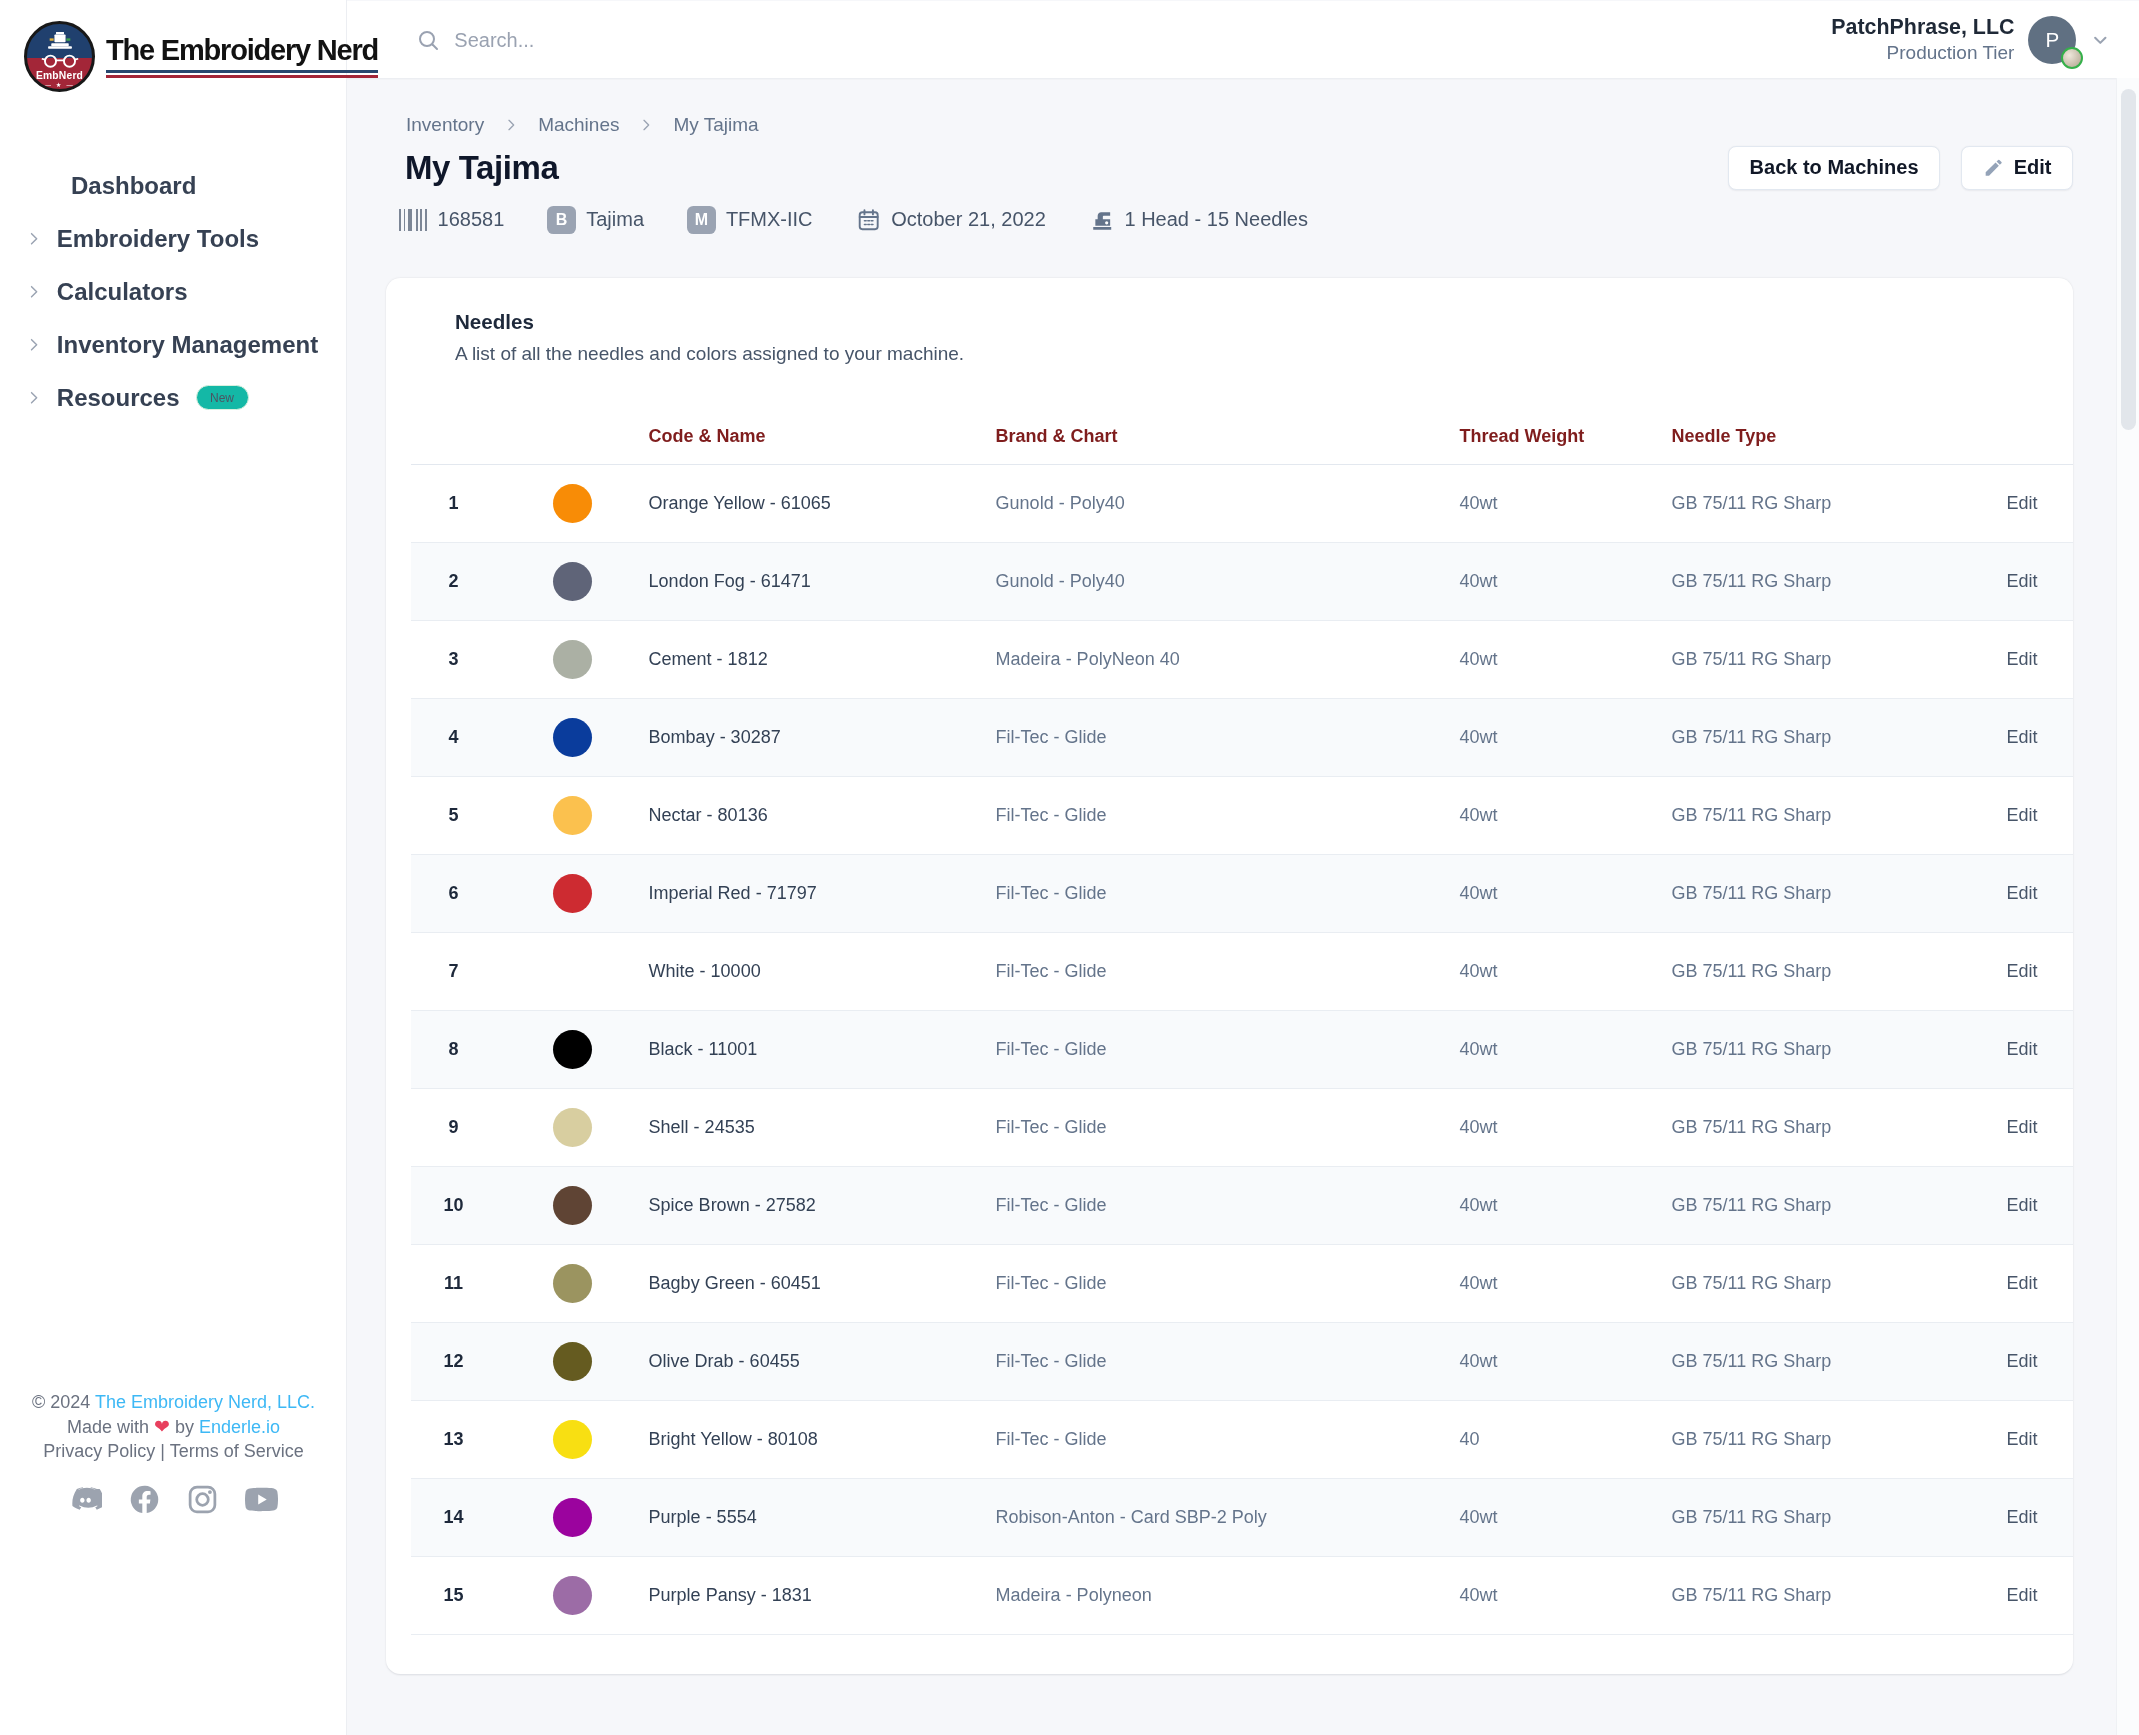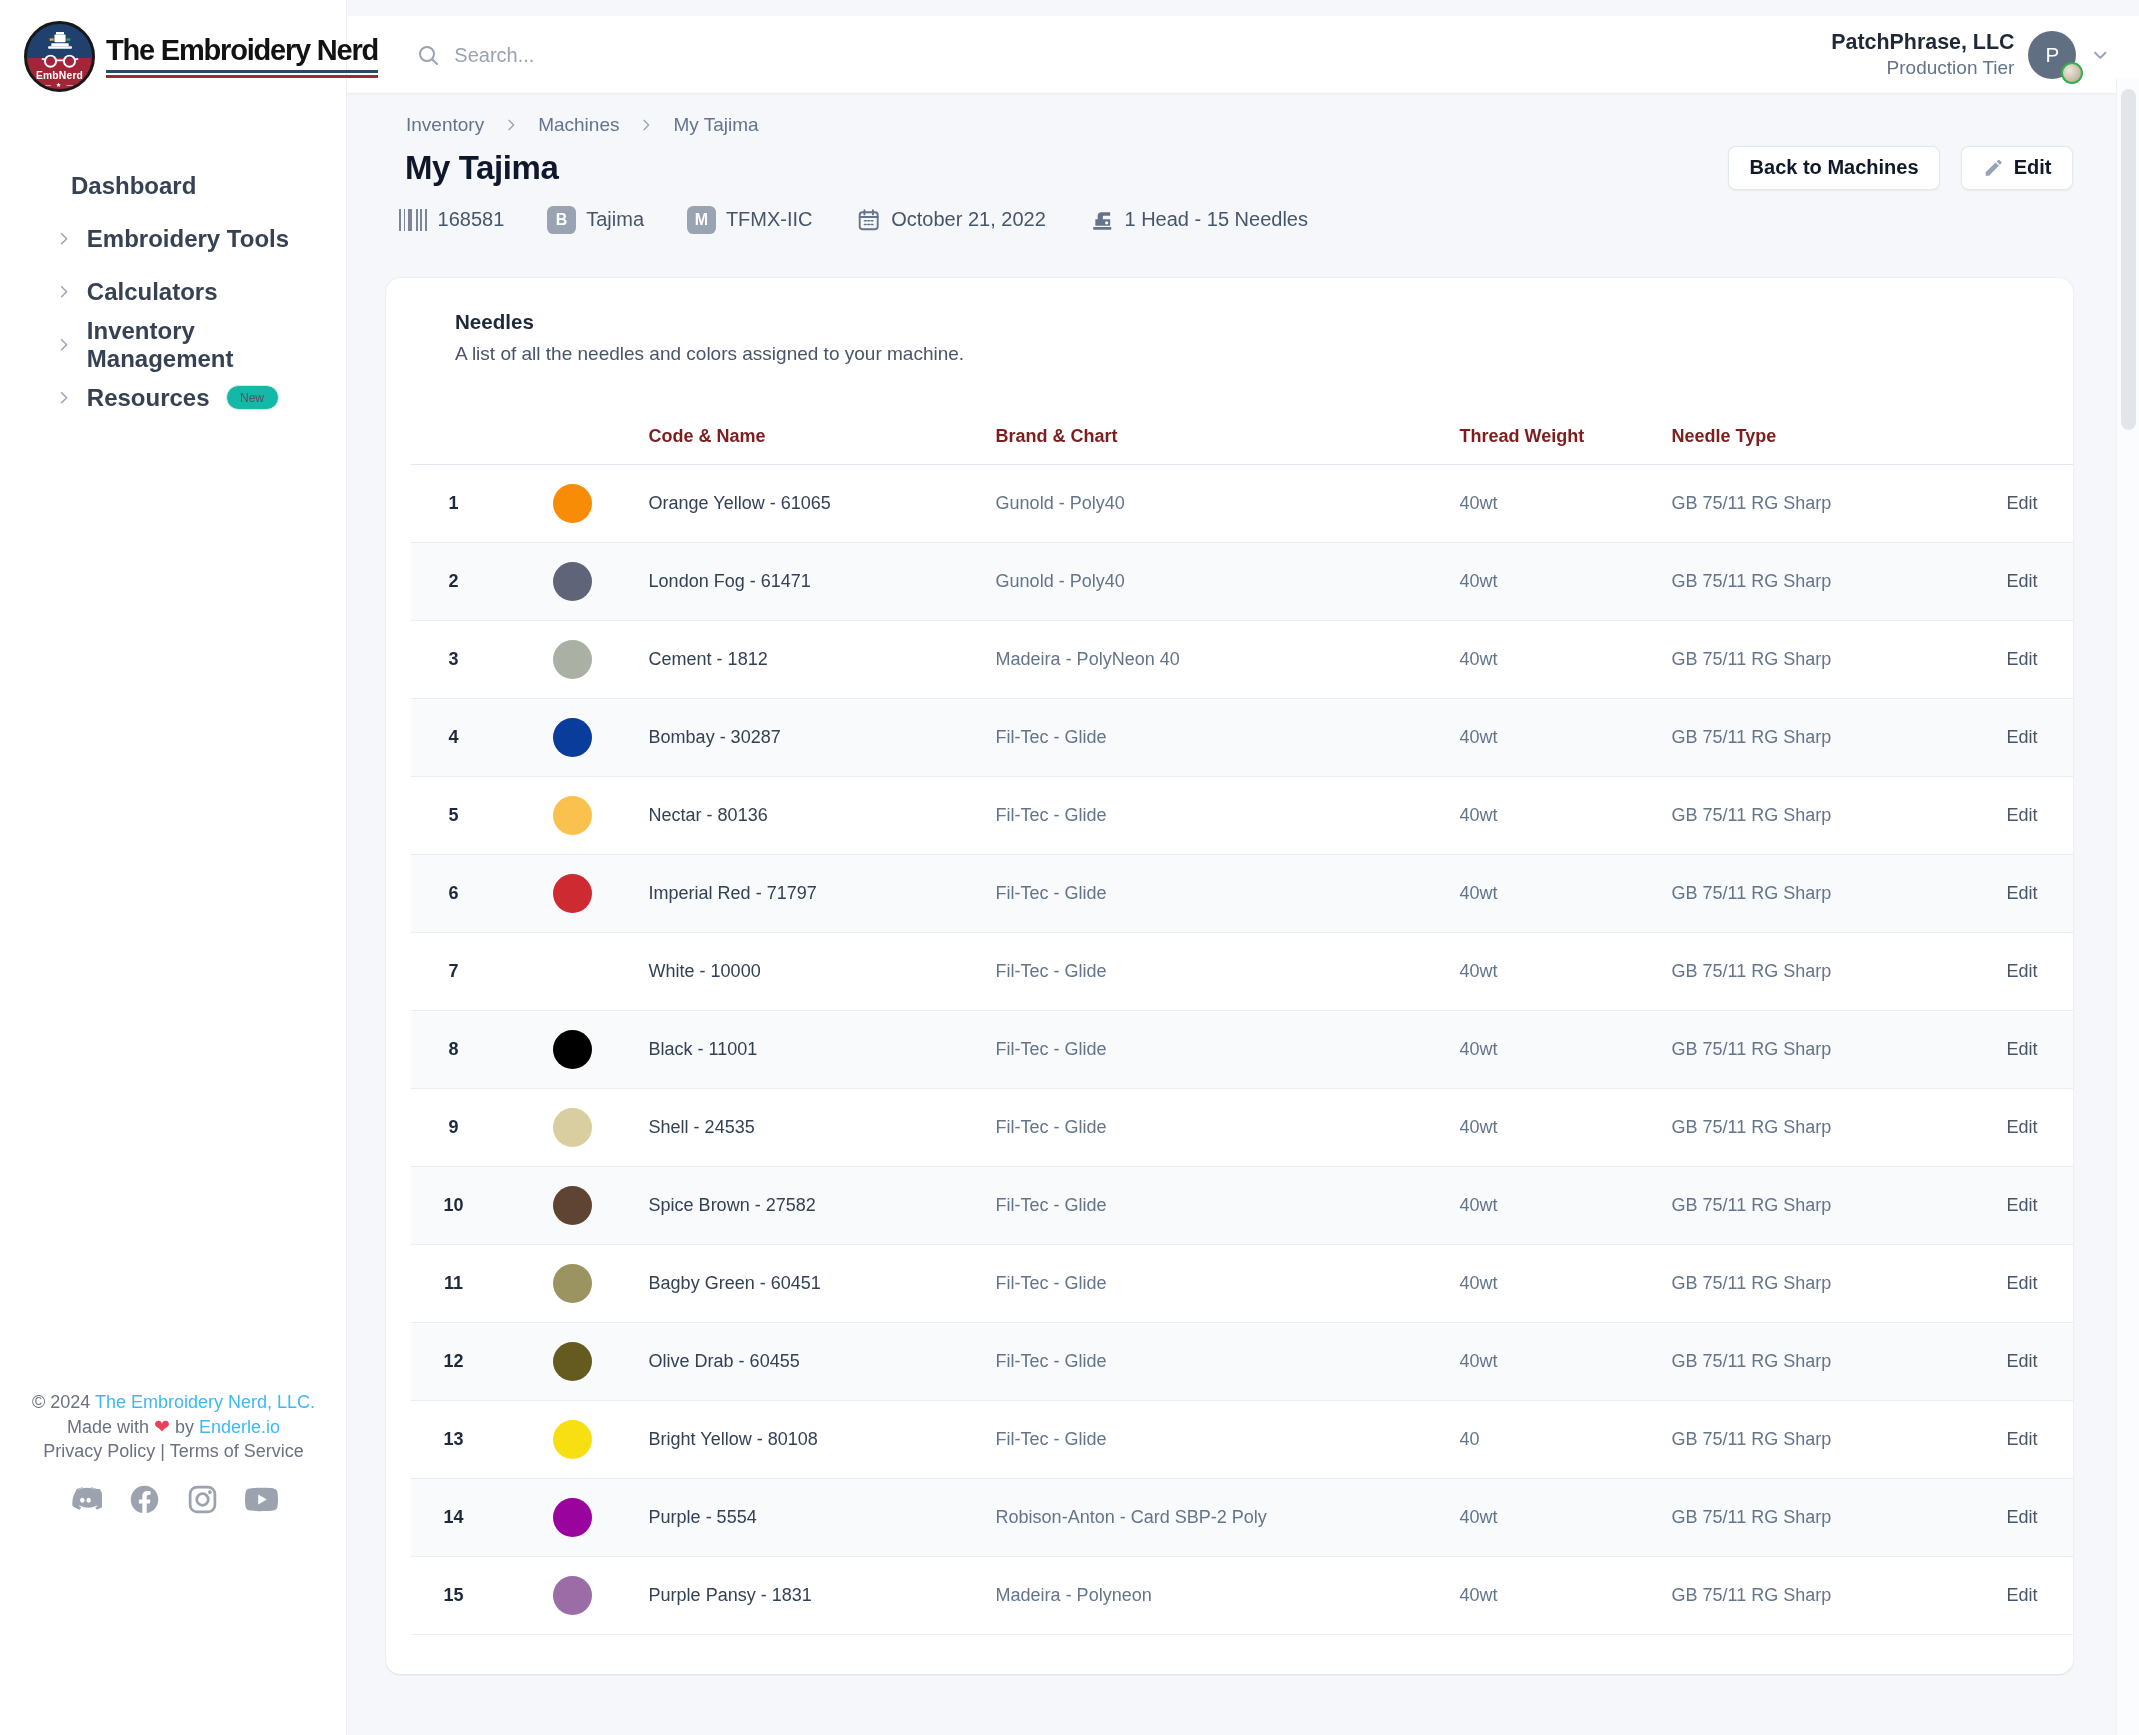--- a/index.html
+++ b/index.html
@@ -21,36 +21,36 @@
   .lb-glasses { position:absolute; top:30px; left:50%; transform:translateX(-50%); }
   .lb-name { position:absolute; top:46px; width:100%; text-align:center; color:#fff;
     font-size:10.3px; font-weight:700; letter-spacing:0.2px; }
   .lb-stars { position:absolute; top:57px; width:100%; text-align:center; color:#fff; font-size:6.3px; letter-spacing:1.6px; }
   .logo-text-wrap { display:flex; flex-direction:column; }
   .logo-text { font-size:29px; font-weight:700; letter-spacing:-1.2px; color:#121212; white-space:nowrap; }
   .u-blue { display:block; height:3.2px; background:#27476E; margin-top:2.4px; }
   .u-red  { display:block; height:3.2px; background:#A32638; margin-top:1.6px; }
 
   .nav { position:absolute; top:159px; left:0; right:0; }
-  .nav-item { height:53px; display:flex; align-items:center; padding-left:55px; cursor:pointer; }
+  .nav-item { height:53px; display:flex; align-items:center; padding-left:25px; cursor:pointer; }
   .nav-item .chev { width:17.5px; height:17.5px; margin-right:14.3px; flex:none; }
   .nav-item.no-chev { padding-left:71px; }
   .nav-label { font-size:24px; font-weight:600; color:#364153; }
   .nav-badge { margin-left:16px; font-size:12px; color:#4B5563; background:#14b8a6;
     border:1.6px solid #D9F0DF; border-radius:793px; padding:5.6px 13.5px; line-height:1; }
 
   .sidebar-footer { position:absolute; top:1390px; left:0; width:347px; text-align:center; }
   .foot-line { font-size:18px; color:#6B7280; line-height:24.6px; }
   .foot-link { color:#3DB8F5; }
   .heart { color:#E8405E; font-size:19px; }
   .social-row { margin-top:19px; display:flex; justify-content:center; gap:25.4px; align-items:center; }
   .social-row svg { display:block; }
 
   
-  .topbar { position:absolute; left:347px; right:0; top:16px; height:78px; background:#fff;
+  .topbar { position:absolute; left:347px; right:0; top:1px; height:78px; background:#fff;
     border-bottom:0.8px solid #ECEEF2; box-shadow:0 0.8px 1.6px rgba(16,24,40,.04); z-index:4; }
   .search { position:absolute; left:69px; top:0; height:78px; display:flex; align-items:center; gap:14.3px; cursor:text; width:714px; }
   .search-ph { font-size:20px; color:#9AA2B1; }
   .org { position:absolute; right:29px; top:0; height:78px; display:flex; align-items:center; gap:14px; }
   .org-text { text-align:right; }
   .org-name { font-size:21.4px; font-weight:700; color:#1F2937; line-height:25.4px; }
   .org-tier { font-size:19px; color:#64748B; line-height:24px; }
   .avatar { width:48px; height:48px; border-radius:50%; background:#6070833; background:#607082;
     color:#fff; font-size:20.6px; display:flex; align-items:center; justify-content:center; position:relative; cursor:pointer; }
   .avatar-badge { position:absolute; right:-6.3px; bottom:-4.8px; width:22px; height:22px; border-radius:50%;

